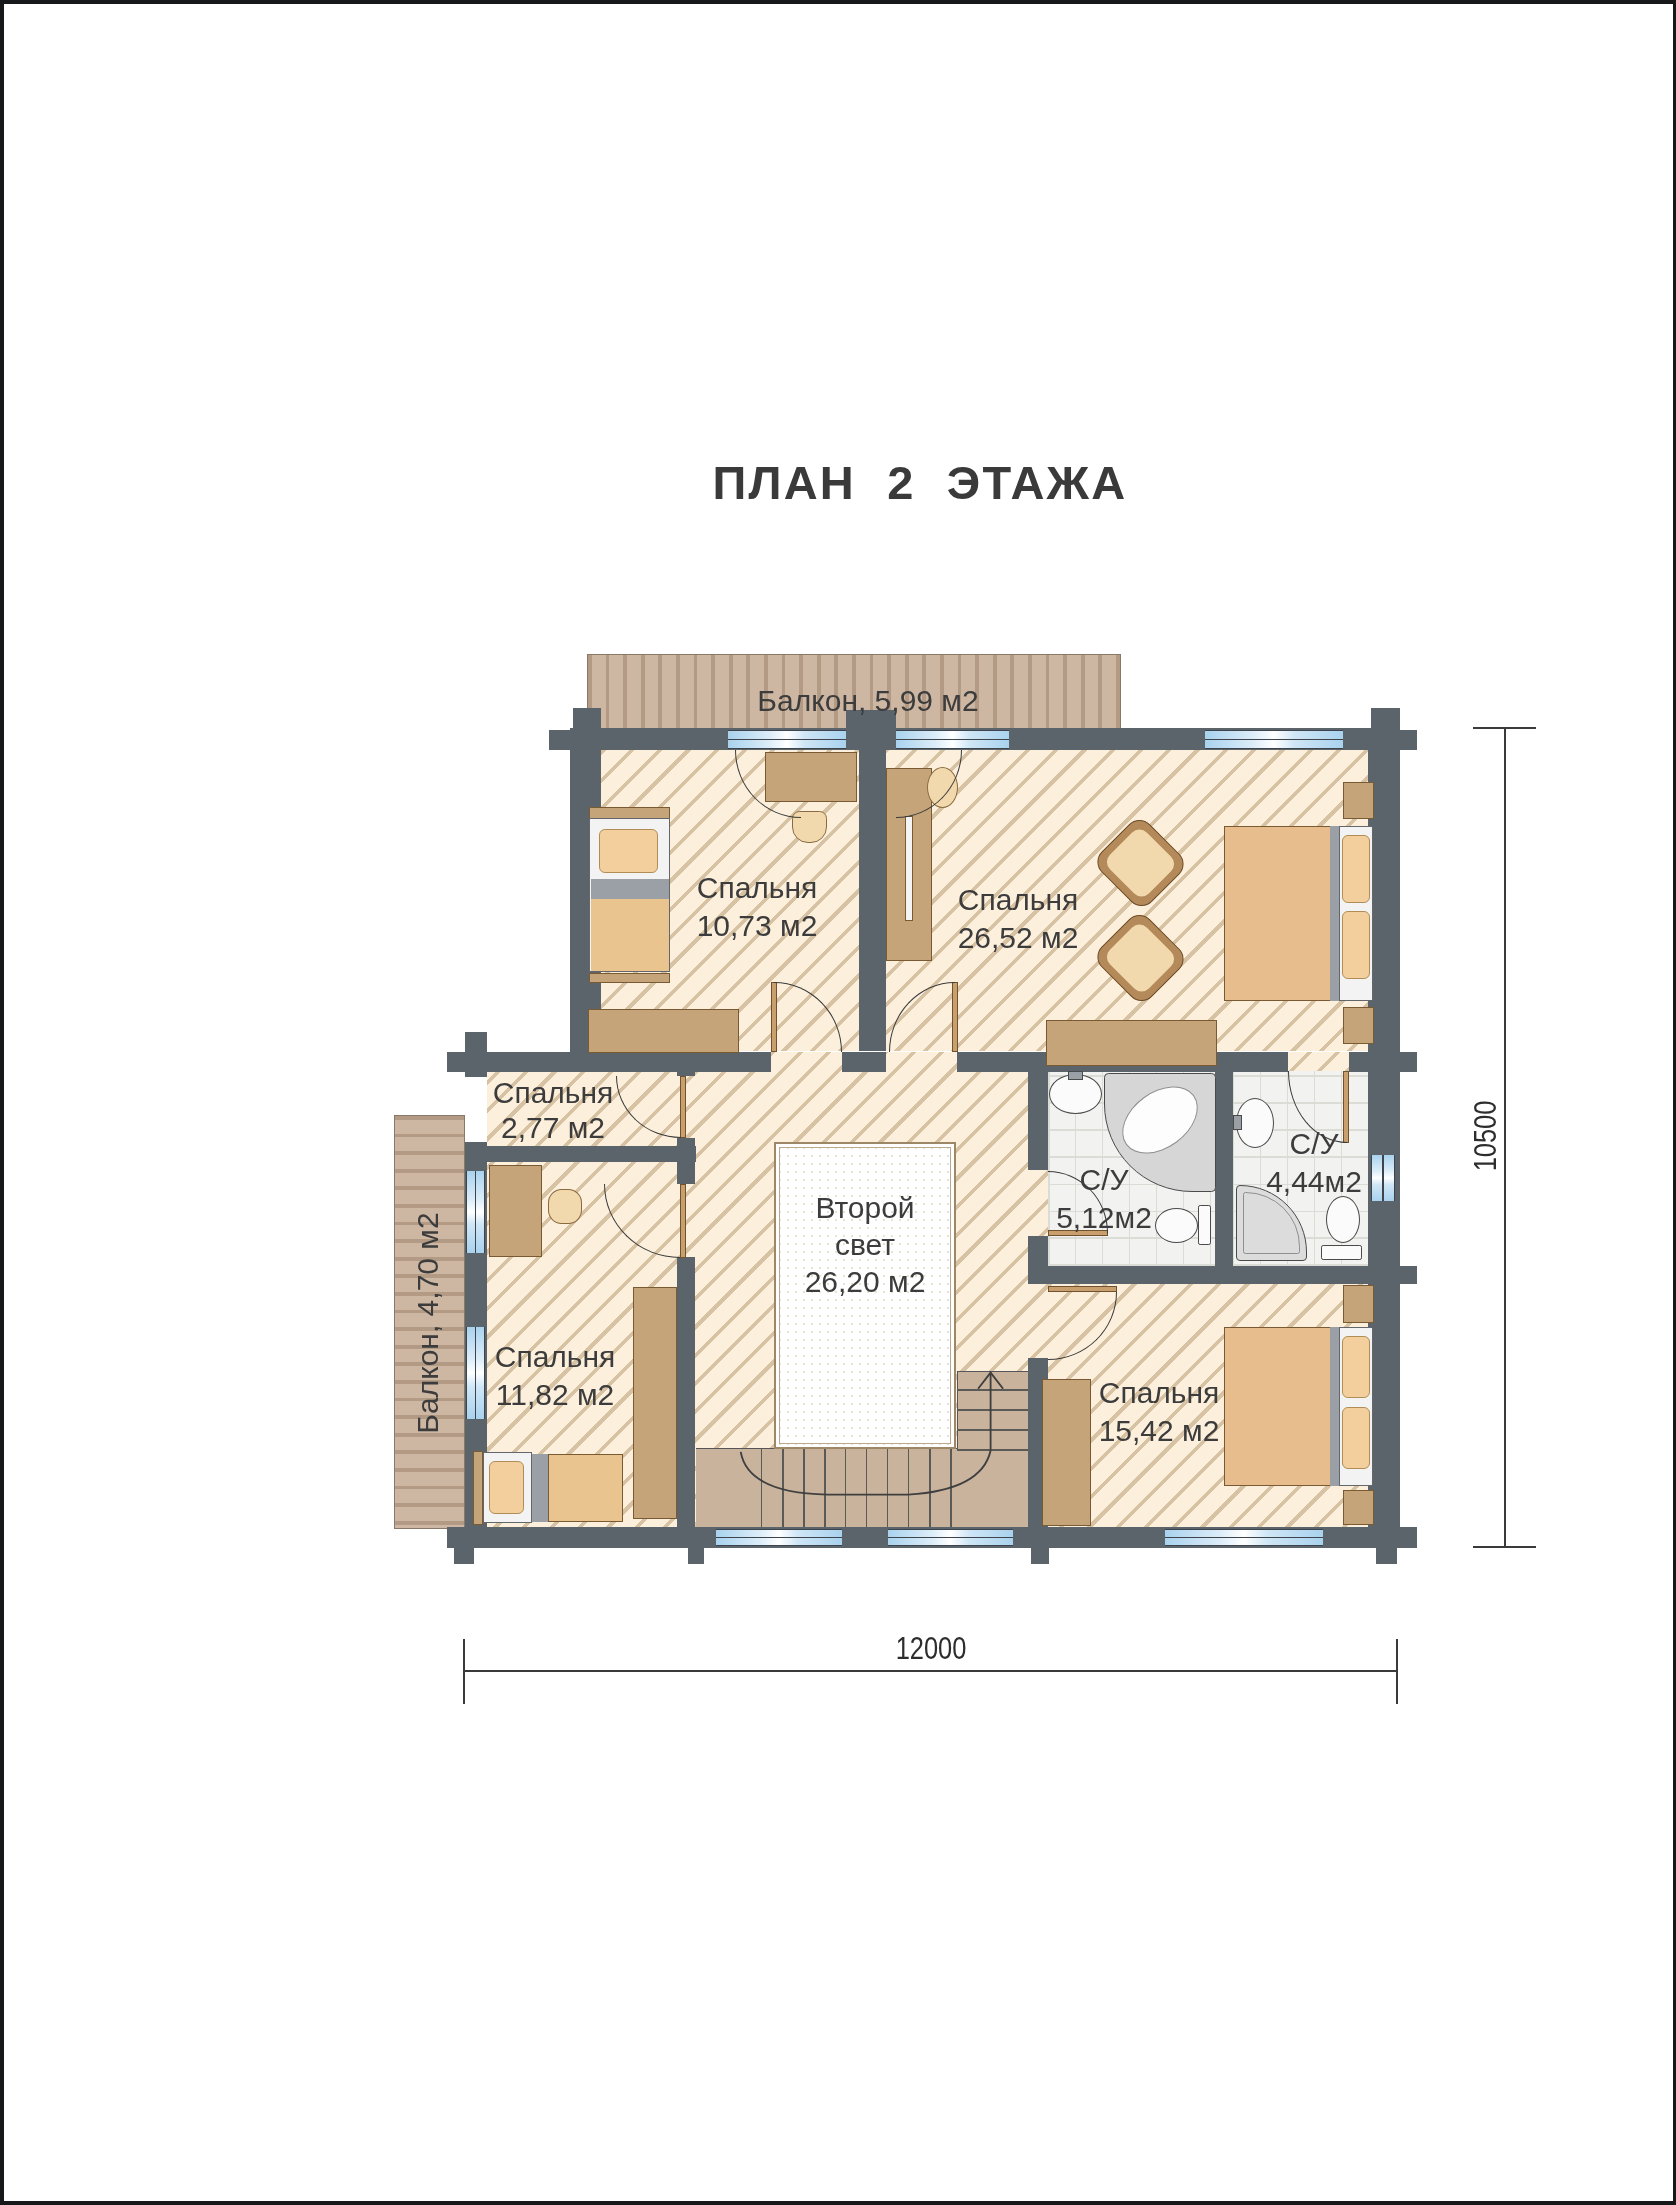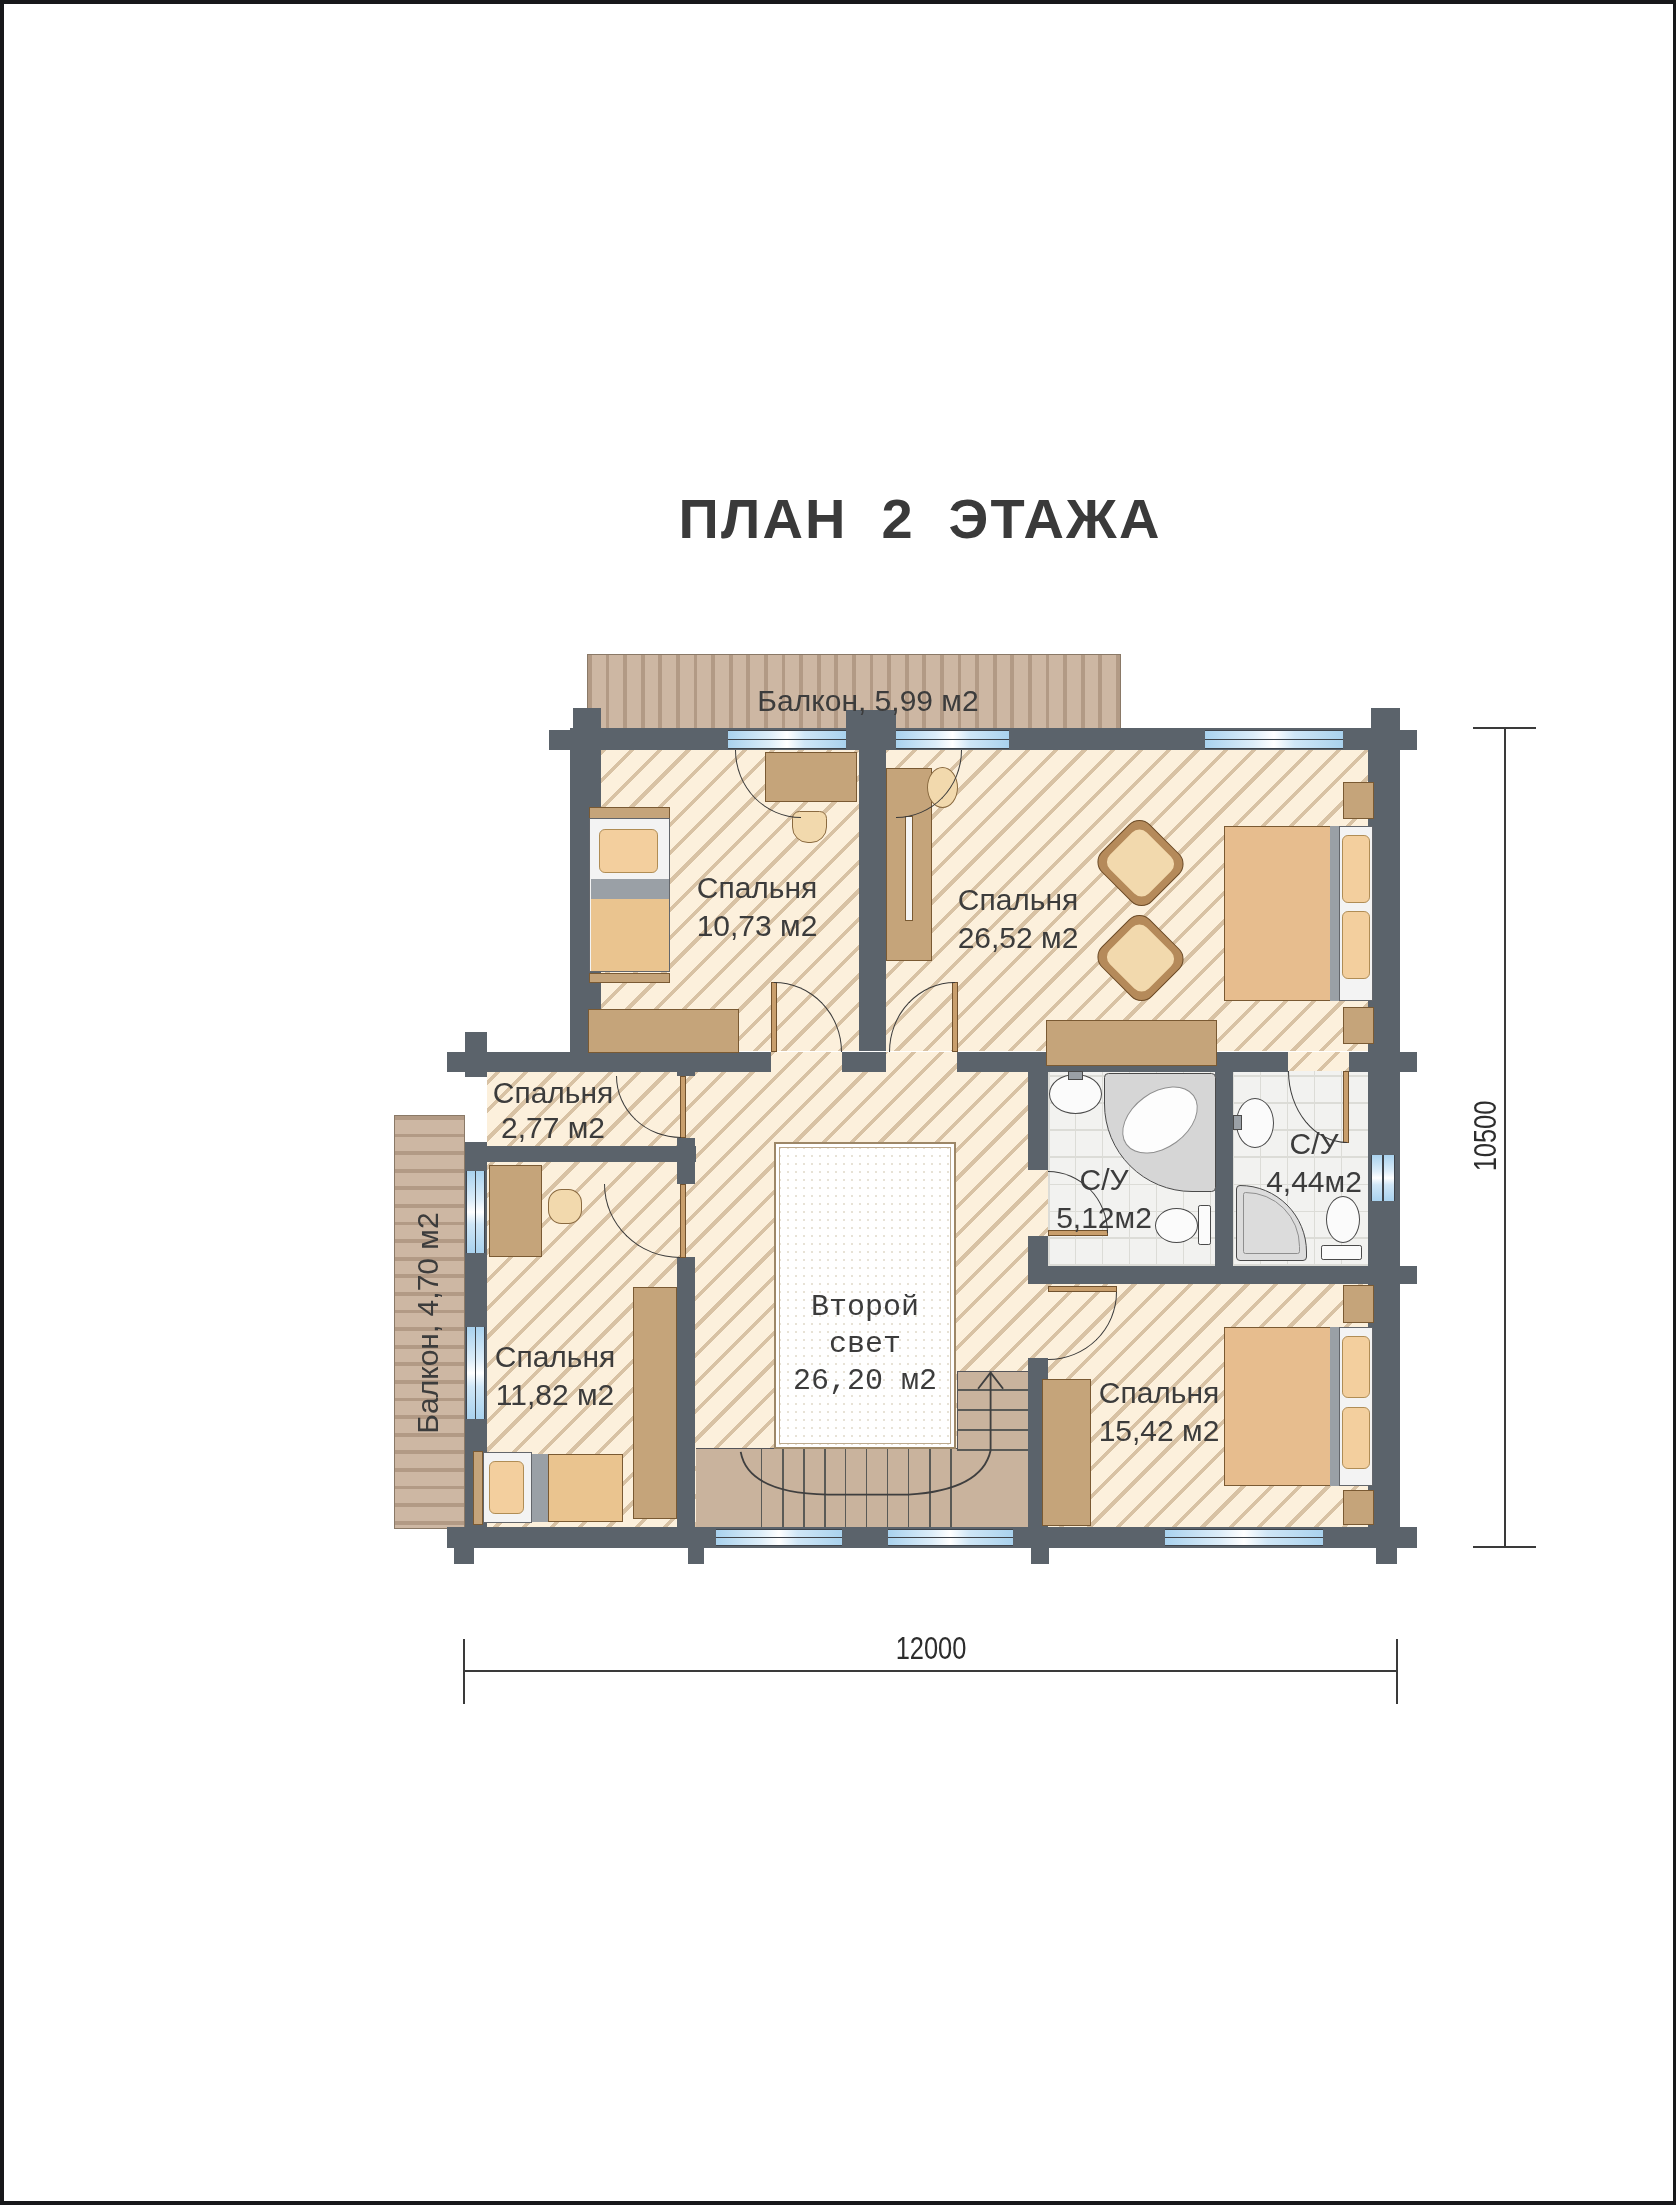--- a/index.html
+++ b/index.html
@@ -51,22 +51,22 @@
   .arc-bl{border-bottom:1.8px solid #3a3a3a;border-left:1.8px solid #3a3a3a;border-bottom-left-radius:100% 100%;}
   
   .void{position:absolute;background:#ffffff;border:2.2px solid #9d8767;box-sizing:border-box;
         background-image:radial-gradient(#e7e2d6 0.9px,transparent 0.9px);background-size:8px 8px;}
   .void-inner{position:absolute;inset:2.9px;border:1.1px solid #bca98d;}
   
   .label{position:absolute;transform:translate(-50%,-50%);text-align:center;color:#3c3c3c;
          font-size:30px;line-height:38px;white-space:nowrap;}
   .label-rot{position:absolute;transform:translate(-50%,-50%) rotate(-90deg);text-align:center;
          color:#3c3c3c;font-size:30px;white-space:nowrap;}
-  .title{position:absolute;transform:translate(-50%,-50%);color:#3a3a3a;font-size:56px;font-weight:bold;
-         letter-spacing:2.2px;word-spacing:16px;white-space:nowrap;margin-top:36px;}
+  .title{position:absolute;transform:translate(-50%,-50%);color:#3a3a3a;font-size:47px;font-weight:bold;
+         letter-spacing:2.2px;word-spacing:16px;white-space:nowrap;}
   .dim{position:absolute;background:#3a3a3a;}
   .dimtext{position:absolute;color:#2d2d2d;font-size:31px;white-space:nowrap;
            transform:translate(-50%,-104%) scaleX(0.82);}
   .dimtext-rot{position:absolute;color:#2d2d2d;font-size:31px;white-space:nowrap;
            transform:translate(-50%,-50%) rotate(-90deg) translateY(-19px) scaleX(0.82);}
   svg{position:absolute;left:0;top:0;}
 </style>
 </head>
 <body>
 
@@ -238,21 +238,21 @@
   </div>
   <div class="label" style="left:549px;top:1106px;line-height:35px;">
     <div>Спальня</div>
     <div>2,77 м2</div>
   </div>
   <div class="label-rot" style="left:424px;top:1319px;">Балкон, 4,70 м2</div>
   <div class="label" style="left:551px;top:1372px;">
     <div>Спальня</div>
     <div>11,82 м2</div>
   </div>
-  <div class="label" style="left:861px;top:1340px;line-height:37px;font-family:Liberation Mono, monospace;">
+  <div class="label" style="left:861px;top:1240px;line-height:37px;">
     <div>Второй</div>
     <div>свет</div>
     <div>26,20 м2</div>
   </div>
   <div class="label" style="left:1100px;top:1195px;">
     <div>С/У</div>
     <div>5,12м2</div>
   </div>
   <div class="label" style="left:1310px;top:1159px;">
     <div>С/У</div>

